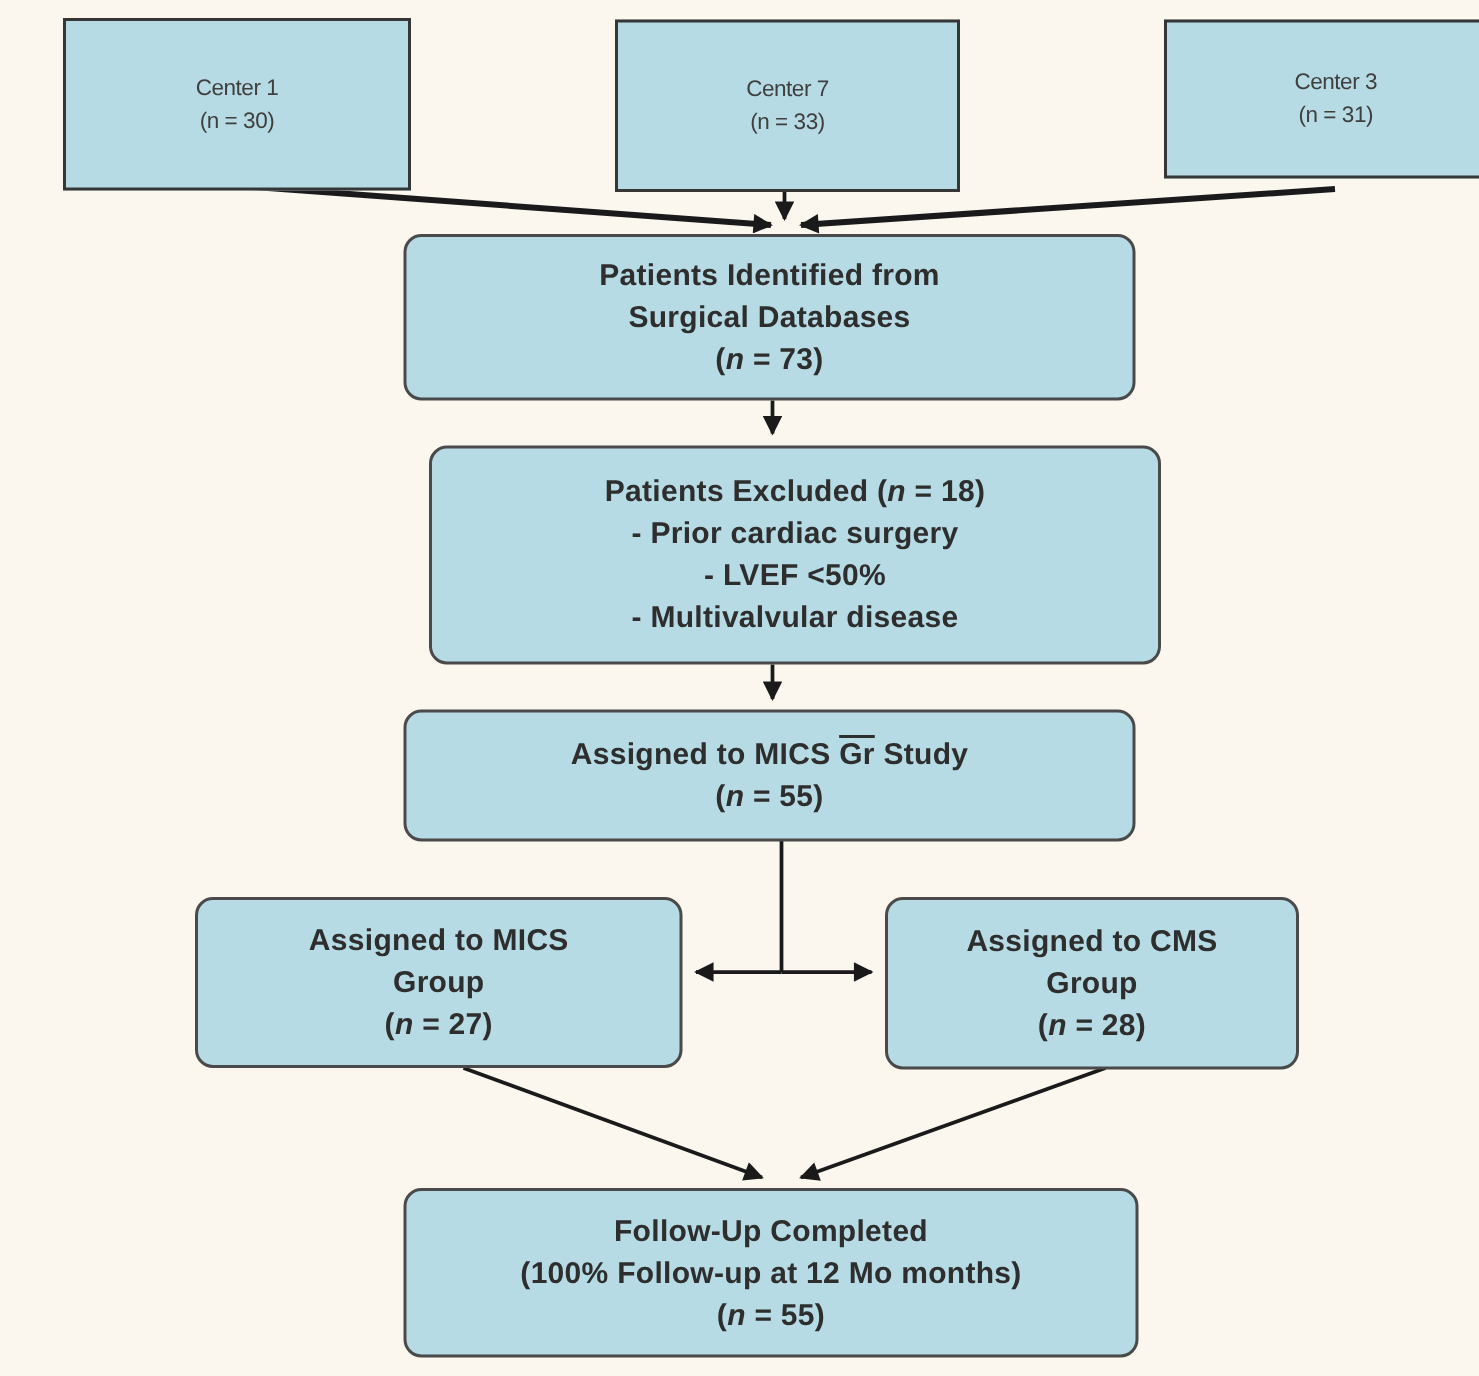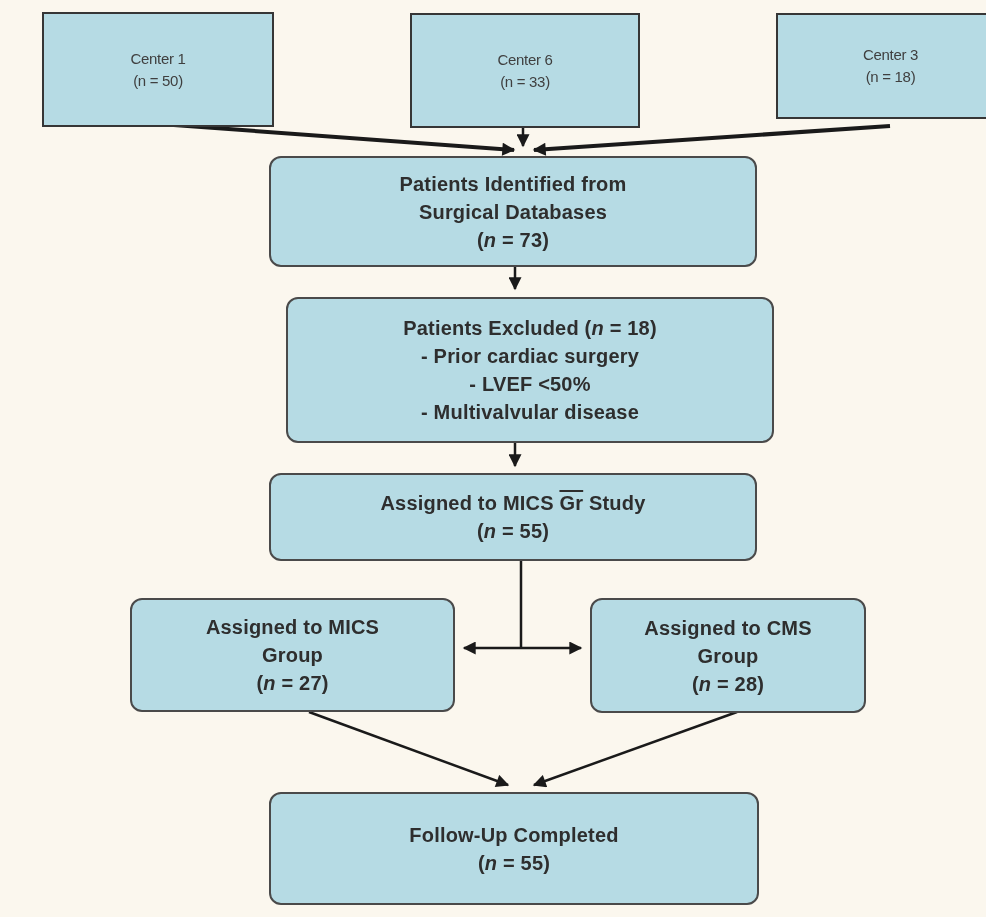--- a/index.html
+++ b/index.html
@@ -75,31 +75,31 @@
     <path d="M483 443 L483 466" stroke="#1A1A1A" stroke-width="2.5" fill="none" marker-end="url(#ah)"></path>
     <path d="M489 560 L489 648" stroke="#1A1A1A" stroke-width="2.5" fill="none"></path>
     <path d="M489 648 L432 648" stroke="#1A1A1A" stroke-width="2.5" fill="none" marker-end="url(#ah)"></path>
     <path d="M489 648 L549 648" stroke="#1A1A1A" stroke-width="2.5" fill="none" marker-end="url(#ah)"></path>
     <path d="M277 712 L476 785" stroke="#1A1A1A" stroke-width="2.5" fill="none" marker-end="url(#ah)"></path>
     <path d="M705 712 L502 785" stroke="#1A1A1A" stroke-width="2.5" fill="none" marker-end="url(#ah)"></path>
   </svg>
 
   <div class="box square" style="left:10px;top:12px;width:232px;height:115px">
     <span class="bl small-line">Center 1</span>
-    <span class="bl small-line">(n = 50)</span>
+    <span class="bl small-line">(n = 30)</span>
   </div>
 
   <div class="box square" style="left:378px;top:13px;width:230px;height:115px">
-    <span class="bl small-line">Center 6</span>
+    <span class="bl small-line">Center 7</span>
     <span class="bl small-line">(n = 33)</span>
   </div>
 
   <div class="box square" style="left:744px;top:13px;width:229px;height:106px">
     <span class="bl small-line">Center 3</span>
-    <span class="bl small-line">(n = 18)</span>
+    <span class="bl small-line">(n = 31)</span>
   </div>
 
   <div class="box rounded" style="left:237px;top:156px;width:488px;height:111px">
     <span class="bl big-line">Patients Identified from</span>
     <span class="bl big-line">Surgical Databases</span>
     <span class="bl big-line"><span>(</span><span class="it">n</span><span> = 73)</span></span>
   </div>
 
   <div class="box rounded" style="left:254px;top:297px;width:488px;height:146px">
     <span class="bl big-line"><span>Patients Excluded (</span><span class="it">n</span><span> = 18)</span></span>
@@ -120,16 +120,17 @@
   </div>
 
   <div class="box rounded" style="left:558px;top:598px;width:276px;height:115px">
     <span class="bl big-line">Assigned to CMS</span>
     <span class="bl big-line">Group</span>
     <span class="bl big-line"><span>(</span><span class="it">n</span><span> = 28)</span></span>
   </div>
 
   <div class="box rounded" style="left:237px;top:792px;width:490px;height:113px">
     <span class="bl big-line">Follow-Up Completed</span>
+    <span class="bl big-line">(100% Follow-up at 12 Mo months)</span>
     <span class="bl big-line"><span>(</span><span class="it">n</span><span> = 55)</span></span>
   </div>
 
 </div>
 
 </body></html>

